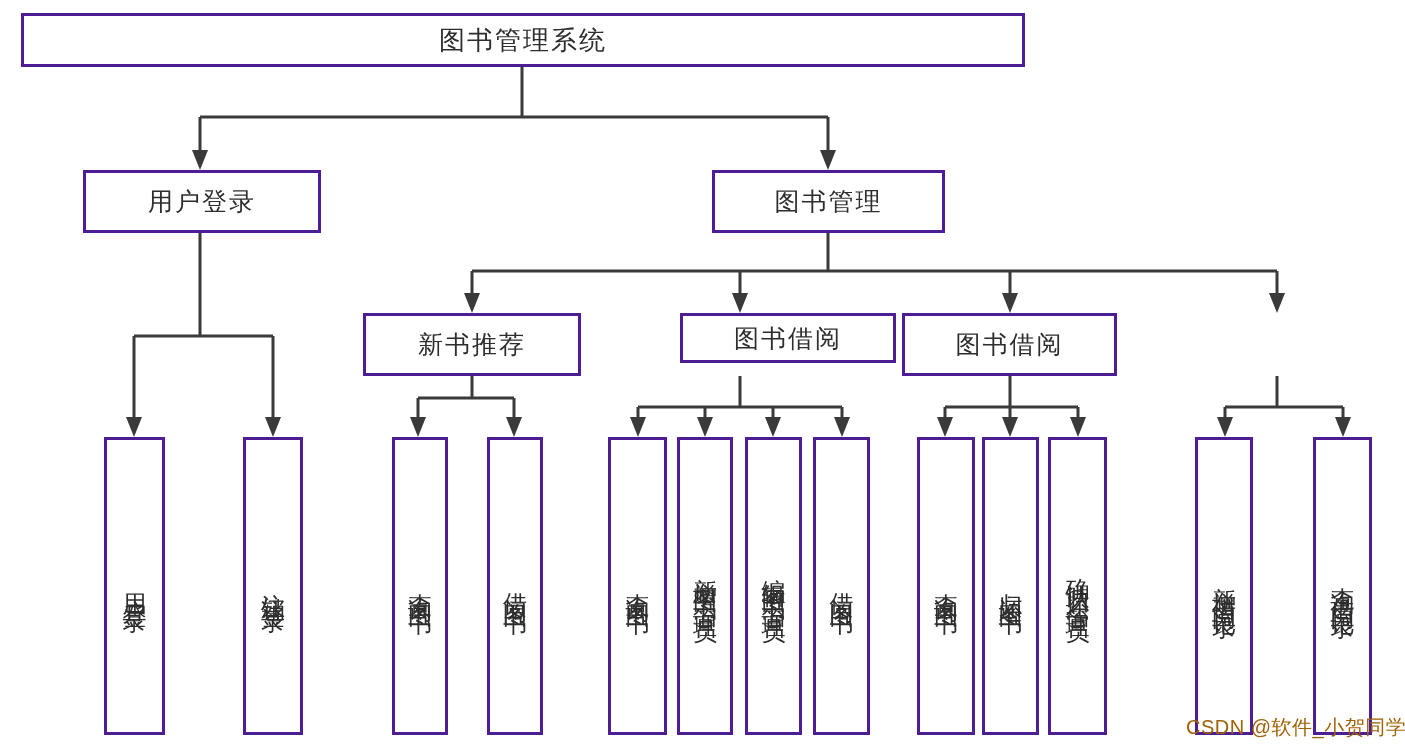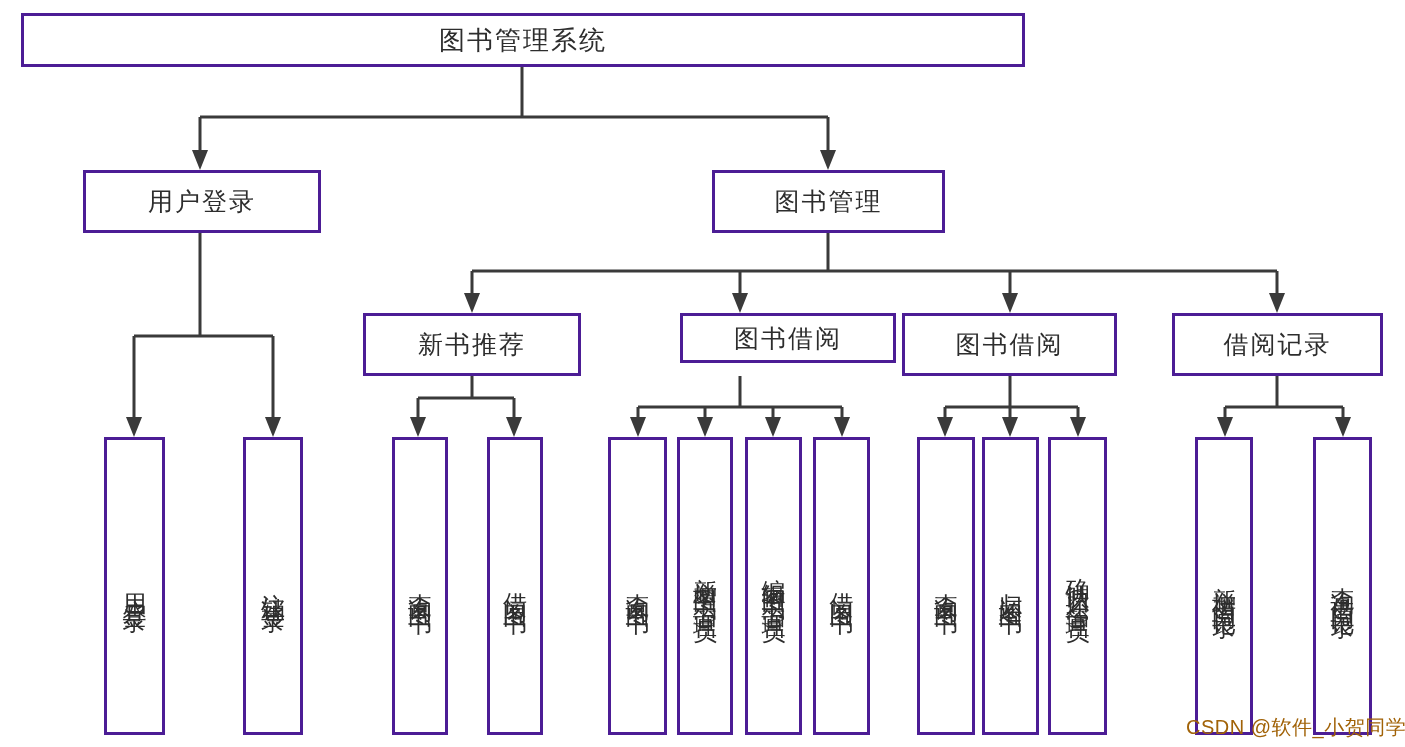--- a/index.html
+++ b/index.html
@@ -72,21 +72,20 @@
   </svg>
 
   <div class="node root-node" style="left:21px; top:13px; width:1004px; height:54px;">图书管理系统</div>
 
   <div class="node" style="left:83px; top:170px; width:238px; height:63px;">用户登录</div>
   <div class="node" style="left:363px; top:313px; width:218px; height:63px;">新书推荐</div>
 
   <div class="node" style="left:712px; top:170px; width:233px; height:63px;">图书管理</div>
   <div class="node" style="left:632px; top:313px; width:216px; height:50px;margin-left:48px;">图书借阅</div>
   <div class="node" style="left:902px; top:313px; width:215px; height:63px;">图书借阅</div>
-  <div class="node" style="left:1172px; top:313px; width:211px; height:63px;">借阅记录</div>
 
   <div class="node leaf" style="left:104px; width:61px;">用户登录</div>
   <div class="node leaf" style="left:243px; width:60px;">注销登录</div>
 
   <div class="node leaf" style="left:392px; width:56px;">查询图书</div>
   <div class="node leaf" style="left:487px; width:56px;">借阅图书</div>
 
   <div class="node leaf" style="left:608px; width:59px;">查询图书</div>
   <div class="node leaf" style="left:677px; width:56px;">新增图书（管理员）</div>
   <div class="node leaf" style="left:745px; width:57px;">编辑图书（管理员）</div>

